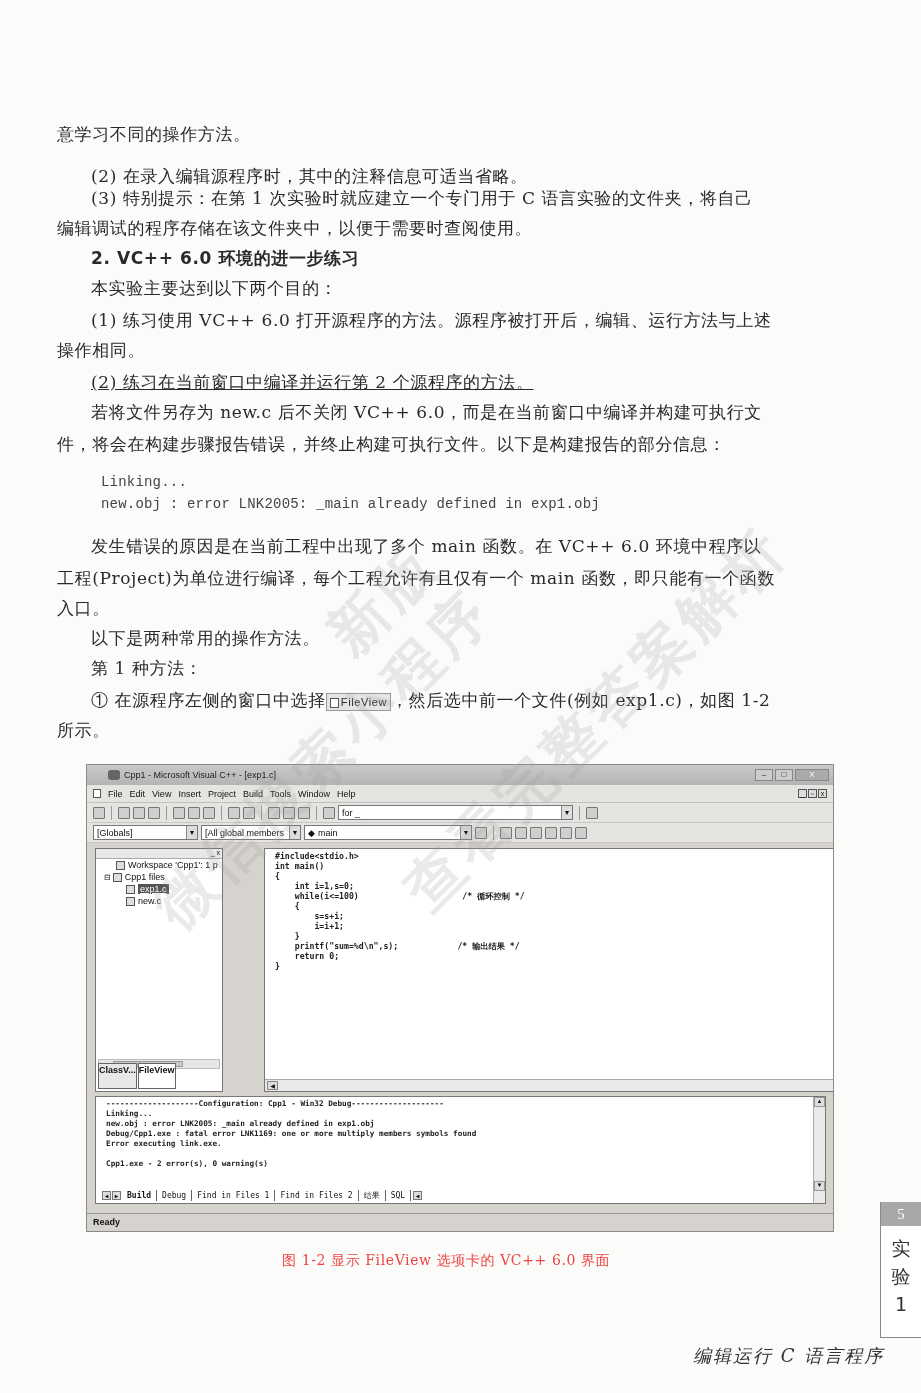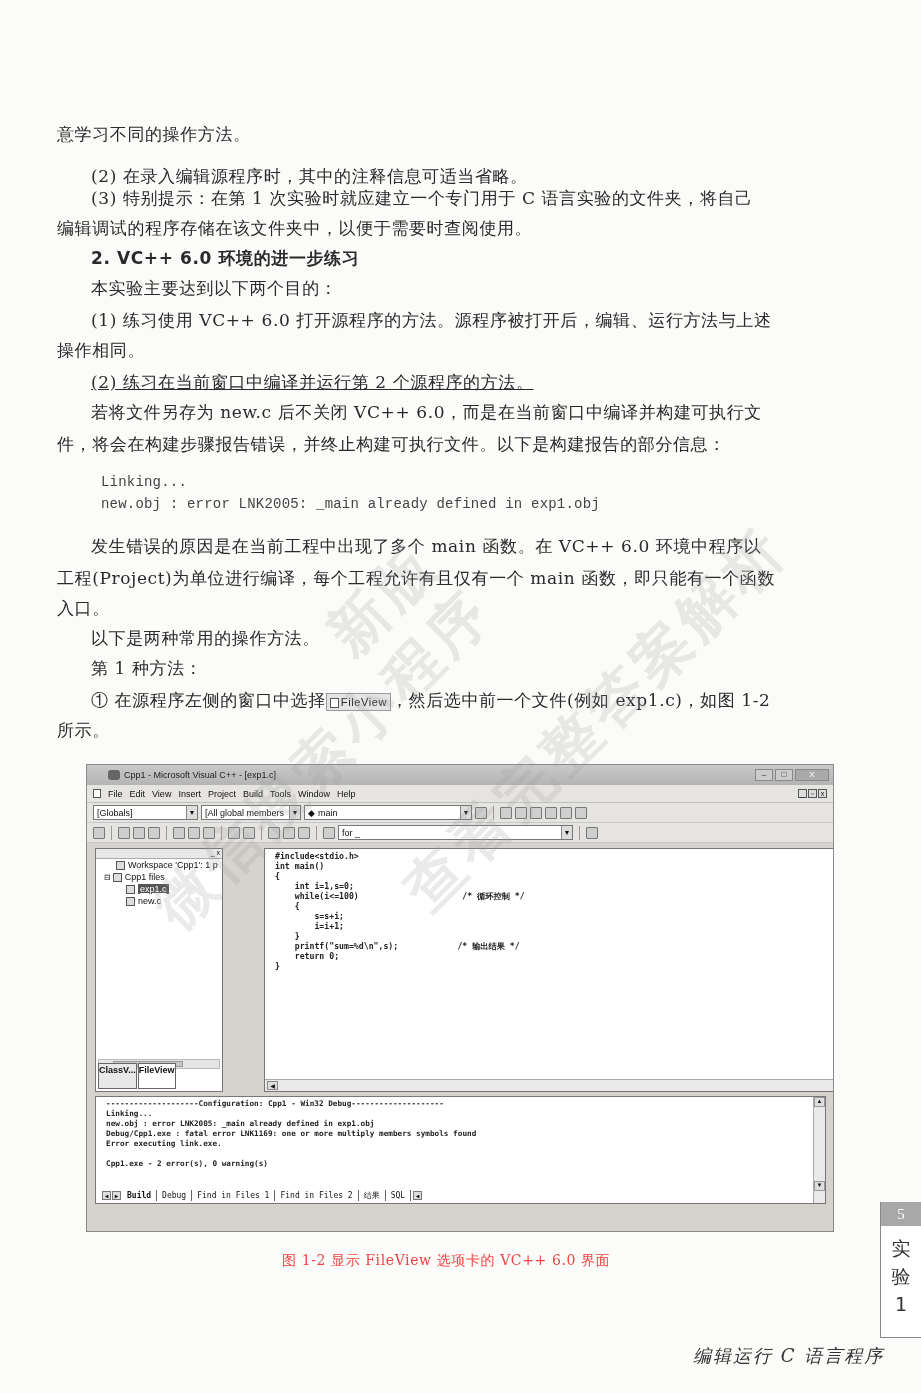--- a/index.html
+++ b/index.html
@@ -126,67 +126,67 @@
     <span>Window</span>
     <span>Help</span>
     <div class="mdi">
       <span>_</span>
       <span>▫</span>
       <span>x</span>
     </div>
   </div>
 
   <div class="vc-tb">
+    <span class="tbi"></span>
+    <span class="tbsep"></span>
+    <span class="tbi"></span>
+    <span class="tbi"></span>
+    <span class="tbi"></span>
+    <span class="tbsep"></span>
+    <span class="tbi"></span>
+    <span class="tbi"></span>
+    <span class="tbi"></span>
+    <span class="tbsep"></span>
+    <span class="tbi"></span>
+    <span class="tbi"></span>
+    <span class="tbsep"></span>
+    <span class="tbi"></span>
+    <span class="tbi"></span>
+    <span class="tbi"></span>
+    <span class="tbsep"></span>
+    <span class="tbi"></span>
+    <div class="combo" style="width:235px;">
+      <span>for _</span>
+      <span class="arr">▼</span>
+    </div>
+    <span class="tbsep"></span>
+    <span class="tbi"></span>
+  </div>
+
+  <div class="vc-tb">
     <div class="combo" style="width:105px;">
       <span>[Globals]</span>
       <span class="arr">▼</span>
     </div>
     <div class="combo" style="width:100px;">
       <span>[All global members</span>
       <span class="arr">▼</span>
     </div>
     <div class="combo" style="width:168px;">
       <span style="margin-right:3px;">◆</span>
       <span>main</span>
       <span class="arr">▼</span>
     </div>
     <span class="tbi"></span>
     <span class="tbsep"></span>
     <span class="tbi"></span>
     <span class="tbi"></span>
     <span class="tbi"></span>
     <span class="tbi"></span>
     <span class="tbi"></span>
-    <span class="tbi"></span>
-  </div>
-
-  <div class="vc-tb">
-    <span class="tbi"></span>
-    <span class="tbsep"></span>
-    <span class="tbi"></span>
-    <span class="tbi"></span>
-    <span class="tbi"></span>
-    <span class="tbsep"></span>
-    <span class="tbi"></span>
-    <span class="tbi"></span>
-    <span class="tbi"></span>
-    <span class="tbsep"></span>
-    <span class="tbi"></span>
-    <span class="tbi"></span>
-    <span class="tbsep"></span>
-    <span class="tbi"></span>
-    <span class="tbi"></span>
-    <span class="tbi"></span>
-    <span class="tbsep"></span>
-    <span class="tbi"></span>
-    <div class="combo" style="width:235px;">
-      <span>for _</span>
-      <span class="arr">▼</span>
-    </div>
-    <span class="tbsep"></span>
     <span class="tbi"></span>
   </div>
 
   <div class="vc-body">
     <div class="ws">
       <div class="ws-head">_ x</div>
       <div class="tree-row" style="padding-left:20px;">
         <span class="ti"></span>
         <span class="lbl">Workspace 'Cpp1': 1 p</span>
       </div>
@@ -254,20 +254,23 @@
       <span class="out-tab active">Build</span>
       <span class="out-tab">Debug</span>
       <span class="out-tab">Find in Files 1</span>
       <span class="out-tab">Find in Files 2</span>
       <span class="out-tab">结果</span>
       <span class="out-tab">SQL</span>
       <span class="out-nav" style="margin-left:2px;">◀</span>
     </div>
   </div>
 
+  <div class="status">
+    <span>Ready</span>
+  </div>
 </div>
 
 <div class="caption">图 1-2   显示 FileView 选项卡的 VC++ 6.0 界面</div>
 
 <div class="side-tab">
   <div class="side-num">5</div>
   <div class="side-text">
     <div>实</div>
     <div>验</div>
     <div>1</div>

